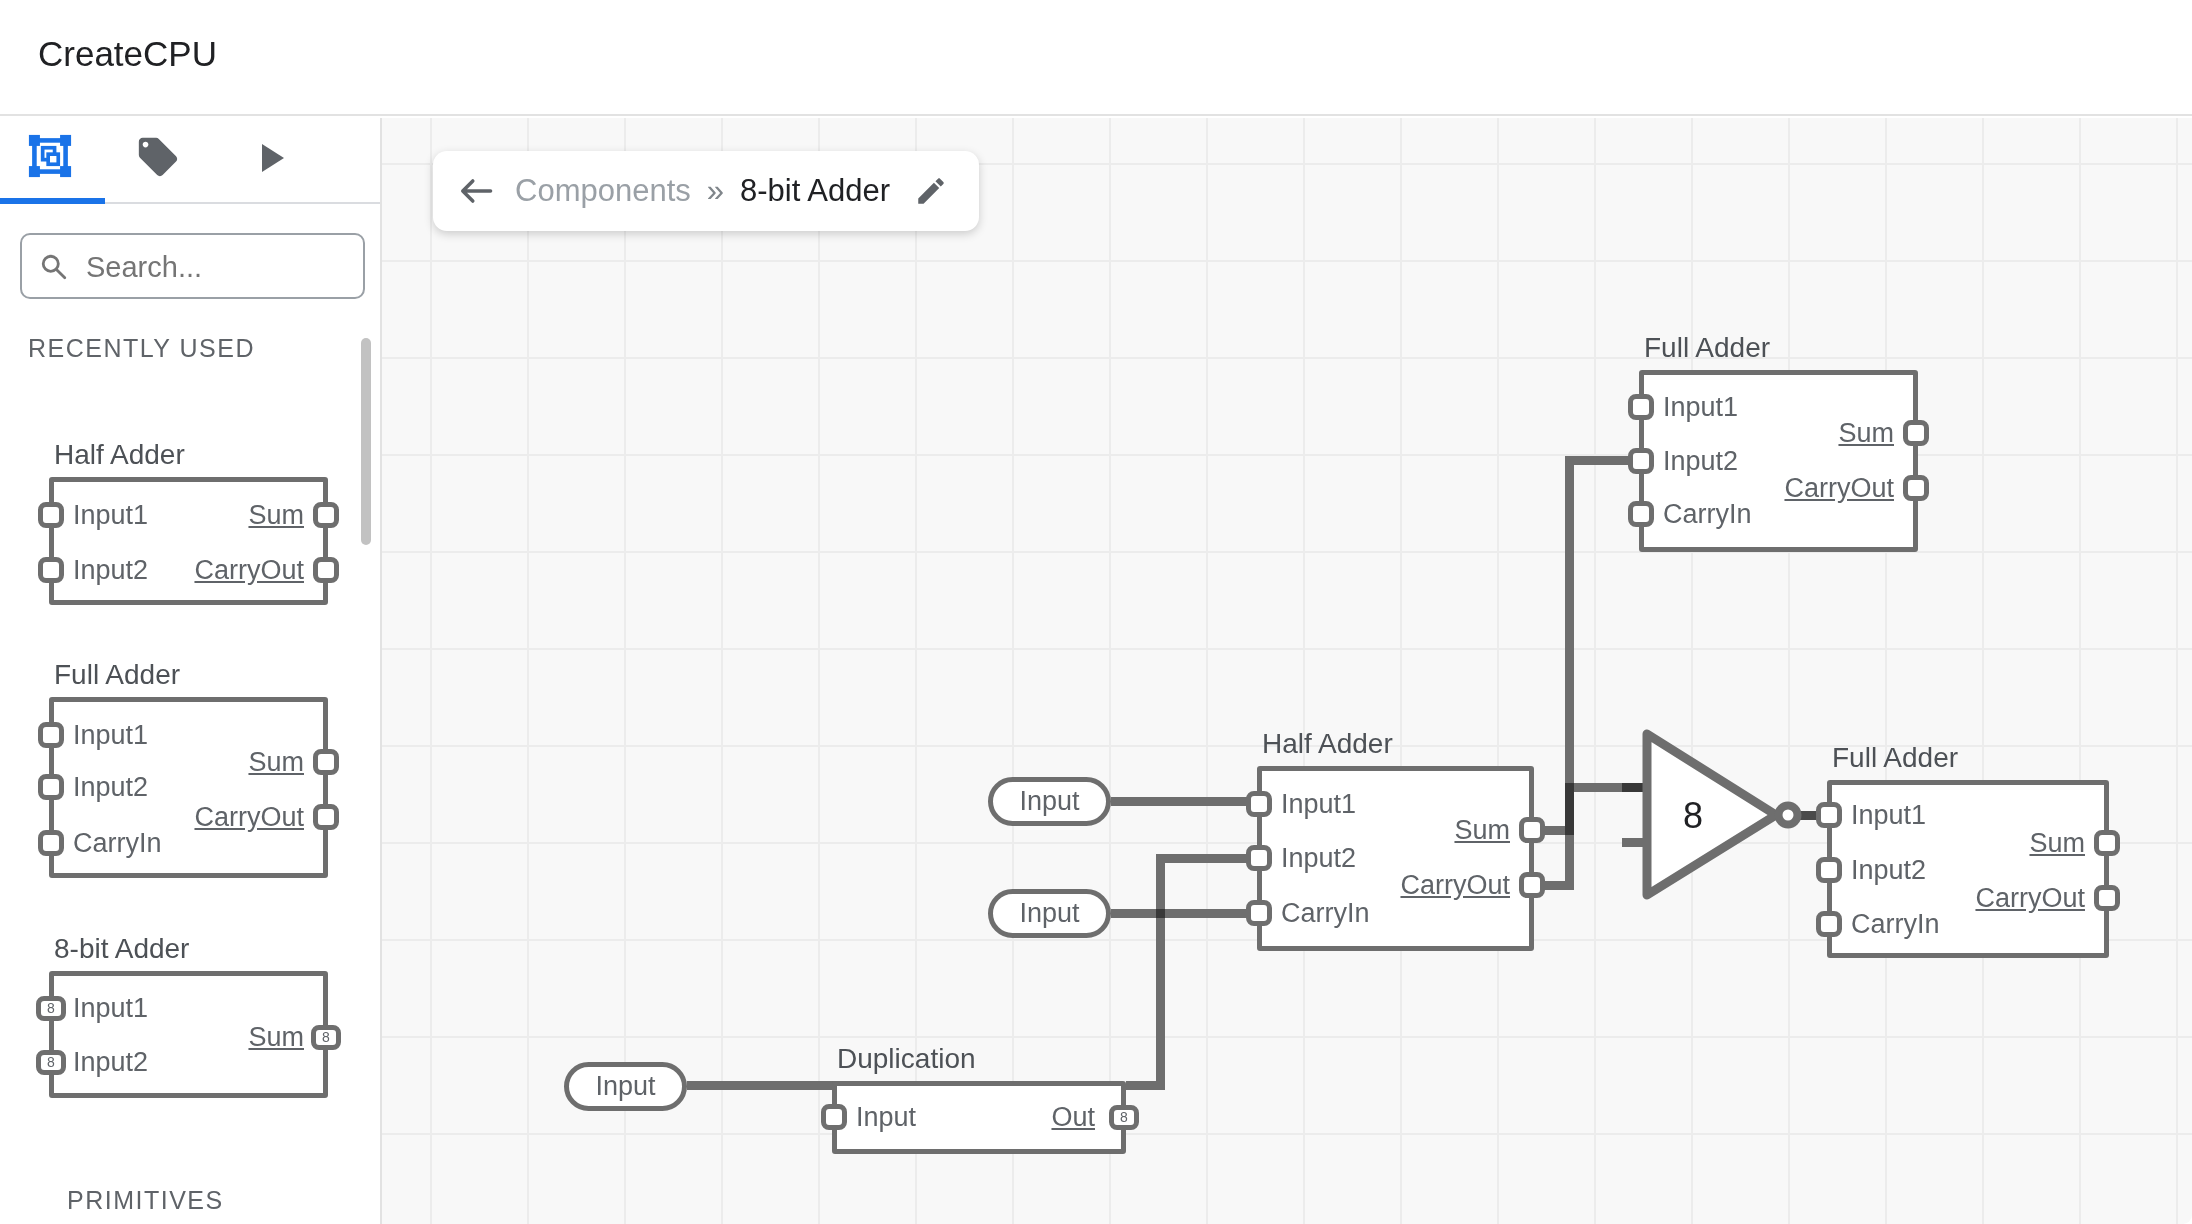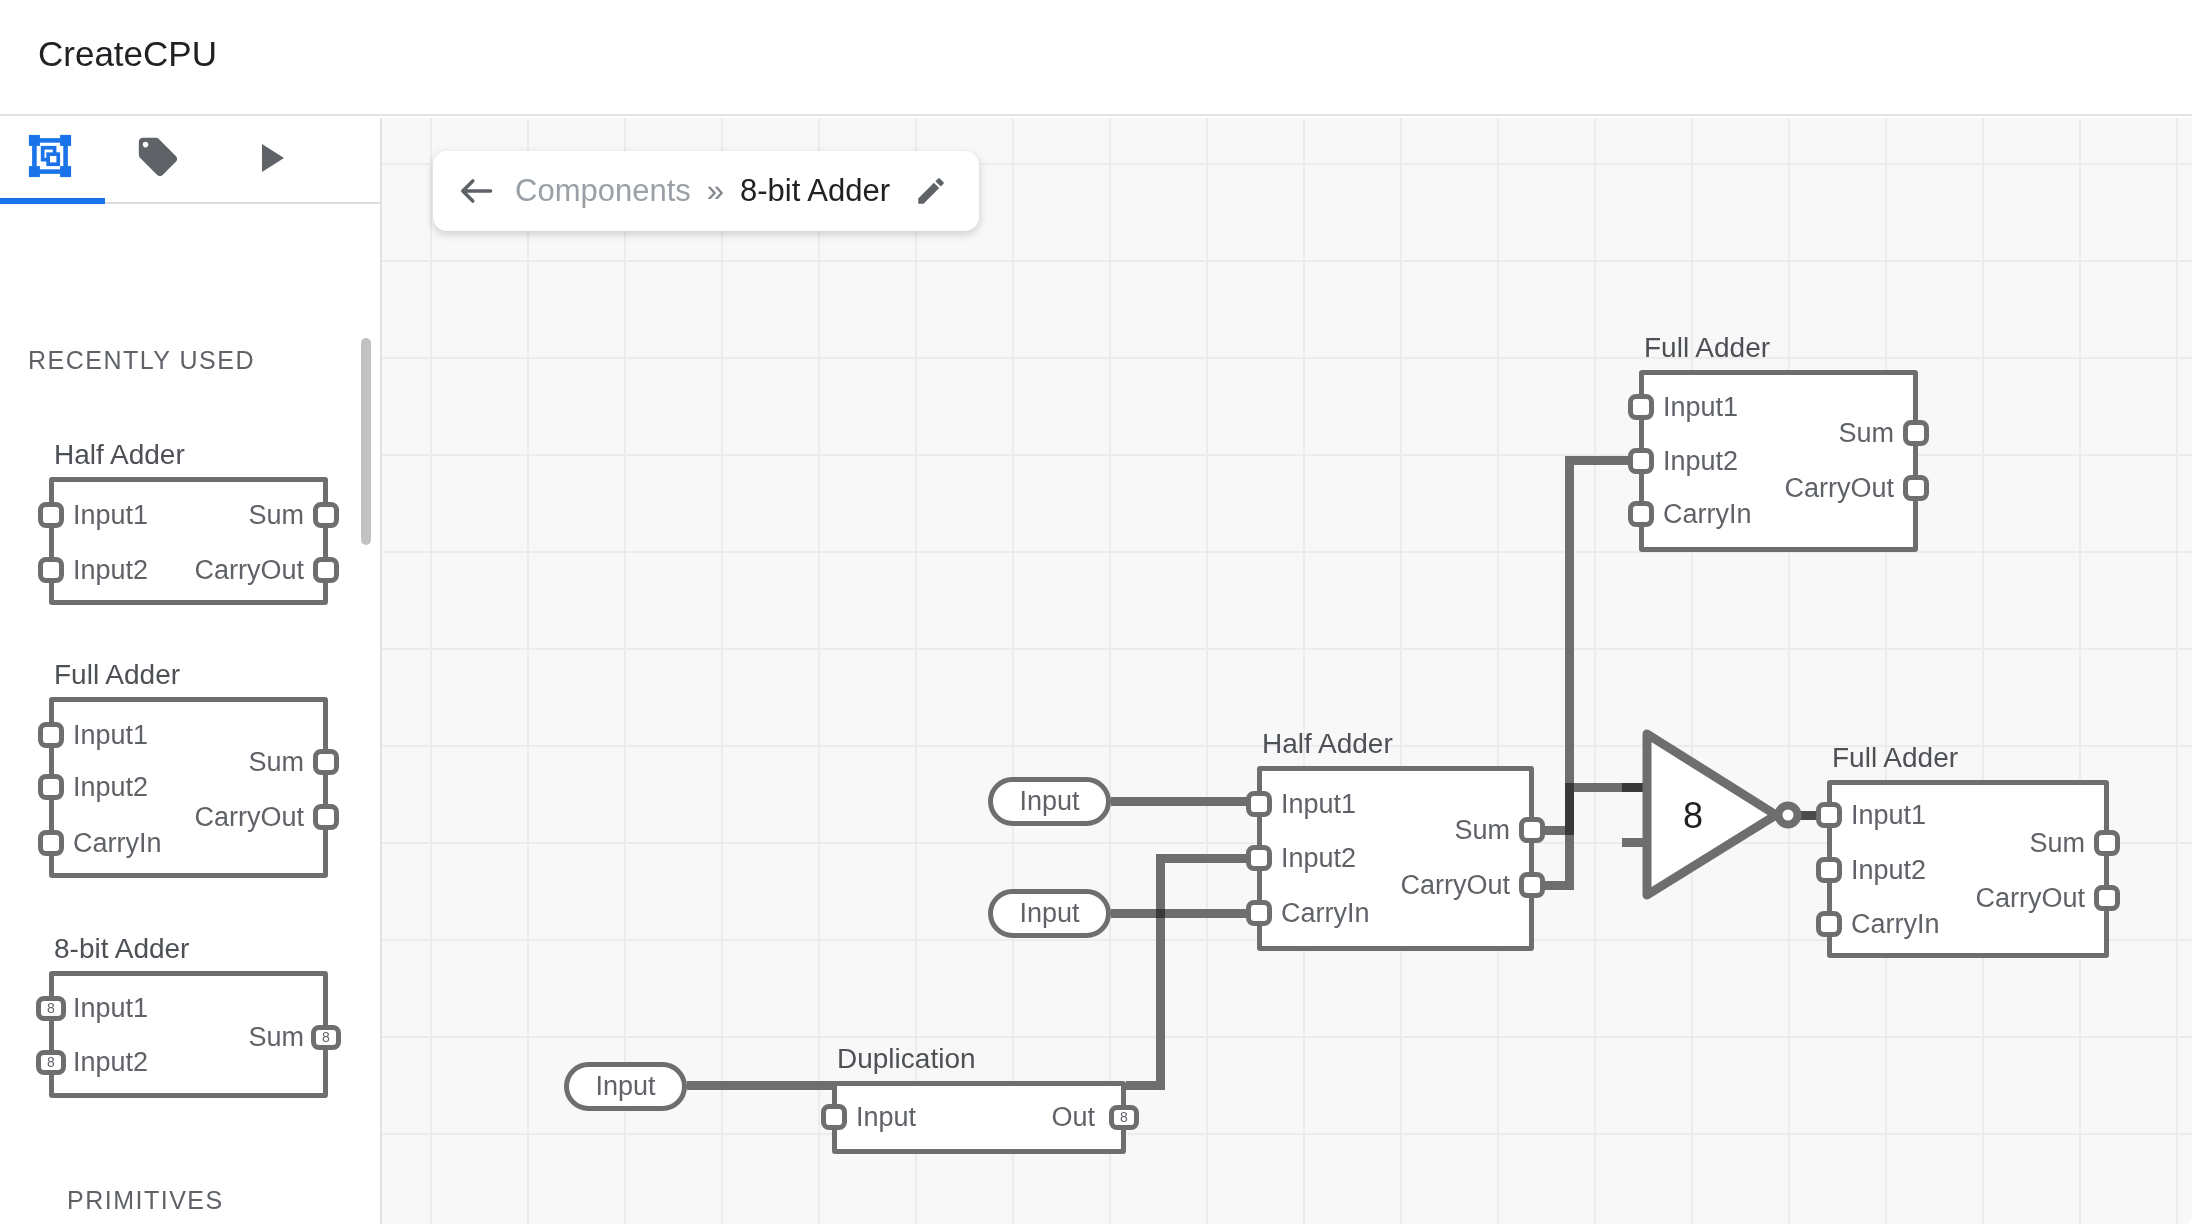--- a/index.html
+++ b/index.html
@@ -28,21 +28,21 @@
   #scroll-thumb{position:absolute;left:361px;top:220px;width:10px;height:207px;border-radius:6px;background:#c2c2c2;}
 
   
   .node{position:absolute;background:#fff;border:5px solid #6e6e6e;border-radius:3px;box-sizing:border-box;z-index:6;}
   .node-title{position:absolute;top:-43px;left:0px;font-size:28px;color:#4d5156;white-space:nowrap;}
   .port{position:absolute;width:16px;height:16px;background:#fff;border:5px solid #6e6e6e;border-radius:8px;z-index:7;}
   .port.l{left:-16px;} .port.r{right:-16px;}
   .port.bus{width:20px;height:15px;border-radius:8px;font-size:14px;line-height:15px;text-align:center;color:#5f6368;}
   .port.bus.l{left:-18px;} .port.bus.r{right:-18px;}
   .plabel{position:absolute;height:32px;line-height:32px;font-size:27px;color:#5f6368;white-space:nowrap;}
-  .plabel.l{left:19px;} .plabel.r{right:19px;text-align:left;}
+  .plabel.l{left:19px;} .plabel.r{right:19px;text-align:left;text-decoration:underline;}
 
   
   .wh{position:absolute;height:9px;background:#6e6e6e;z-index:3;}
   .wv{position:absolute;width:9px;background:#6e6e6e;z-index:3;}
   .dark{background:#383838;z-index:4;}
   .wire7{background:#4a4a4a;}
 
   
   .pill{position:absolute;width:113px;height:39px;border:5px solid #6e6e6e;border-radius:26px;background:#fff;
     display:flex;align-items:center;justify-content:center;font-size:27px;color:#5f6368;z-index:6;}
@@ -89,22 +89,29 @@
         </svg>
       </div>
       <div class="tab" style="left:220px;">
         <svg style="left:26px;" width="48" height="48" viewBox="0 0 24 24">
           <path fill="#5f6368" d="M8 5v14l11-7z"></path>
         </svg>
       </div>
       <div id="tab-underline"></div>
     </div>
 
-
-    <div class="section-label" style="top:228px;">RECENTLY USED</div>
+    <div id="searchbox">
+      <svg width="28" height="28" viewBox="0 0 26 26">
+        <circle cx="10" cy="10" r="7" fill="none" stroke="#757575" stroke-width="2.6"></circle>
+        <line x1="15.5" y1="15.5" x2="23" y2="23" stroke="#757575" stroke-width="2.6" stroke-linecap="round"></line>
+      </svg>
+      <input id="search-input" placeholder="Search..." style="">
+    </div>
+
+    <div class="section-label" style="top:216px;">RECENTLY USED</div>
 
     <div>
       <div class="node" style="left:49px;top:359px;width:279px;height:128px;">
         <div class="node-title">Half Adder</div>
         <div class="port l" style="top:20px;"></div>
         <div class="port l" style="top:75px;"></div>
         <div class="port r" style="top:20px;"></div>
         <div class="port r" style="top:75px;"></div>
         <div class="plabel l" style="top:17px;">Input1</div>
         <div class="plabel l" style="top:72px;">Input2</div>

